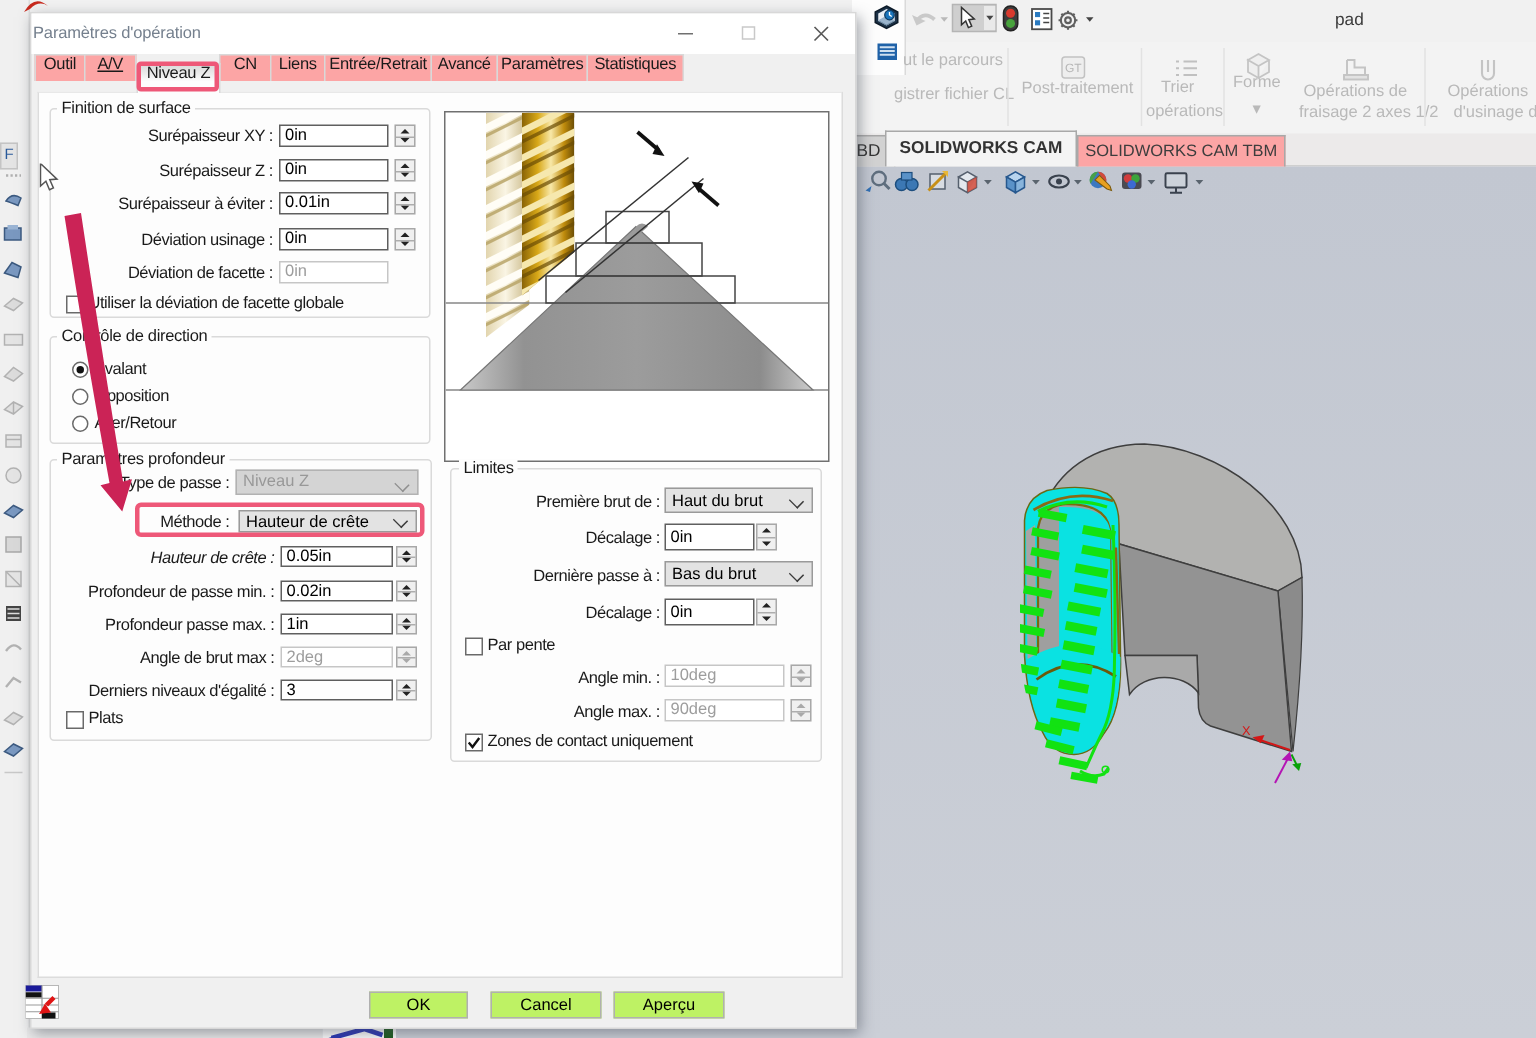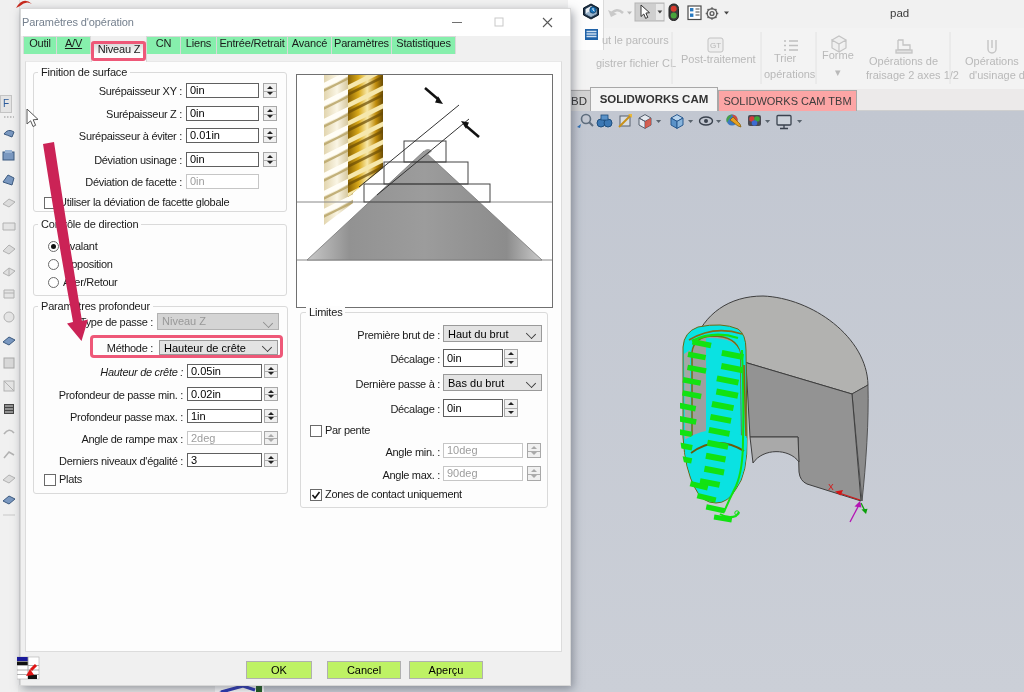--- a/index.html
+++ b/index.html
@@ -20,21 +20,21 @@
 .spin i.u { top:2px; border-bottom:3px solid #222; }
 .spin i.d { bottom:2px; border-top:3px solid #222; }
 .spin.dis i.u { border-bottom-color:#a9a9a9; }
 .spin.dis i.d { border-top-color:#a9a9a9; }
 .gbox { position:absolute; border:1px solid #dadada; border-radius:3px; }
 .glab { position:absolute; font-size:11px; letter-spacing:-0.2px; color:#1a1a1a; background:#fdfdfd; padding:0 3px; white-space:nowrap; }
 .cb { position:absolute; width:12px; height:12px; background:#fff; border:1px solid #6a6a6a; }
 .radio { position:absolute; width:11px; height:11px; background:#fff; border:1px solid #6a6a6a; border-radius:50%; }
 .radio.sel::after { content:""; position:absolute; left:2px; top:2px; width:5px; height:5px; background:#111; border-radius:50%; }
 .btn { position:absolute; height:18px; background:#bef264; border:1px solid #b0b0b0; font-size:11px; color:#000; text-align:center; line-height:16px; }
-.tab { position:absolute; top:36px; height:18px; background:#86efac; border:1px solid #d9d9d9; border-bottom:none; font-size:11px; letter-spacing:-0.2px; color:#1a1a1a; text-align:center; }
+.tab { position:absolute; top:36px; height:18px; background:#fca5a5; border:1px solid #d9d9d9; border-bottom:none; font-size:11px; letter-spacing:-0.2px; color:#1a1a1a; text-align:center; }
 .ghost { color:#b9b9b9; position:absolute; font-size:11px; white-space:nowrap; }
 </style>
 </head>
 <body>
 
 <div class="abs" style="left:0;top:0;width:1024px;height:28px;background:#f1f1f1;"></div>
 
 <div class="abs" style="left:0;top:28px;width:1024px;height:61px;background:#f3f3f3;"></div>
 
 <div class="abs" style="left:0;top:89px;width:1024px;height:22px;background:#eceaea;border-bottom:1px solid #cfcfcf;"></div>
@@ -410,21 +410,21 @@
 <div class="spin" style="left:264px;top:387px;height:14px;">
     <i class="u"></i>
     <i class="d"></i>
   </div>
 <div class="rlbl" style="left:30px;top:411px;width:153px;">Profondeur passe max. :</div>
 <div class="inp" style="left:187px;top:409px;width:75px;height:14px;">1in</div>
 <div class="spin" style="left:264px;top:409px;height:14px;">
     <i class="u"></i>
     <i class="d"></i>
   </div>
-<div class="rlbl" style="left:30px;top:433px;width:153px;">Angle de rampe max :</div>
+<div class="rlbl" style="left:30px;top:433px;width:153px;">Angle de brut max :</div>
 <div class="inp dis" style="left:187px;top:431px;width:75px;height:14px;">2deg</div>
 <div class="spin dis" style="left:264px;top:431px;height:14px;">
     <i class="u"></i>
     <i class="d"></i>
   </div>
 <div class="rlbl" style="left:30px;top:455px;width:153px;">Derniers niveaux d'égalité :</div>
 <div class="inp" style="left:187px;top:453px;width:75px;height:14px;">3</div>
 <div class="spin" style="left:264px;top:453px;height:14px;">
     <i class="u"></i>
     <i class="d"></i>

